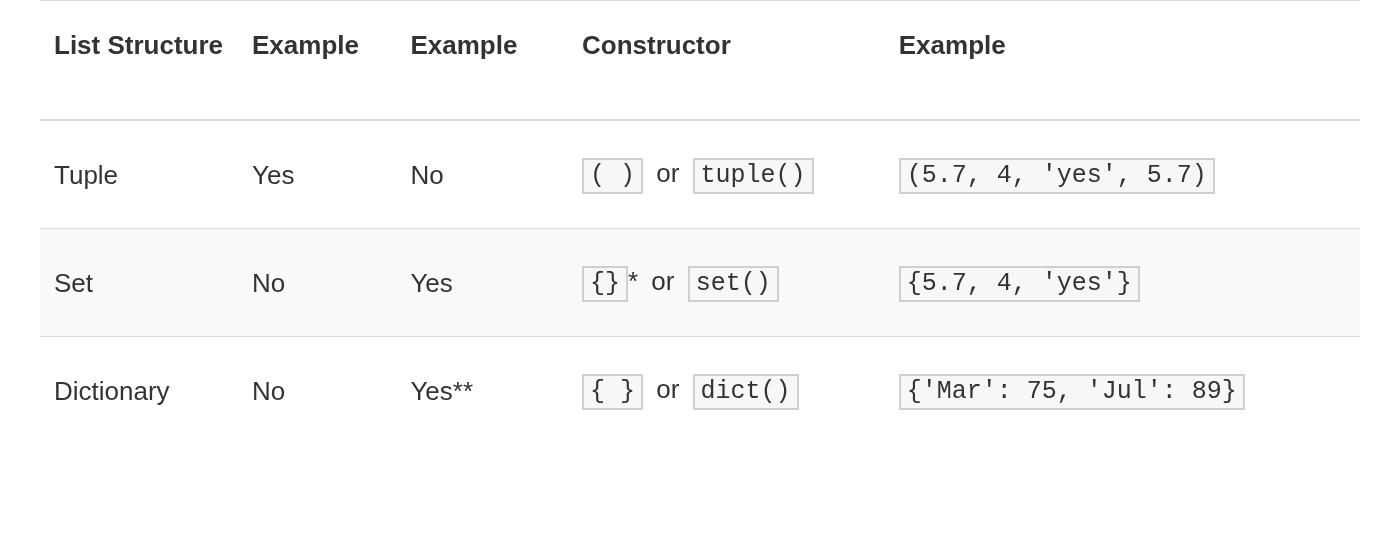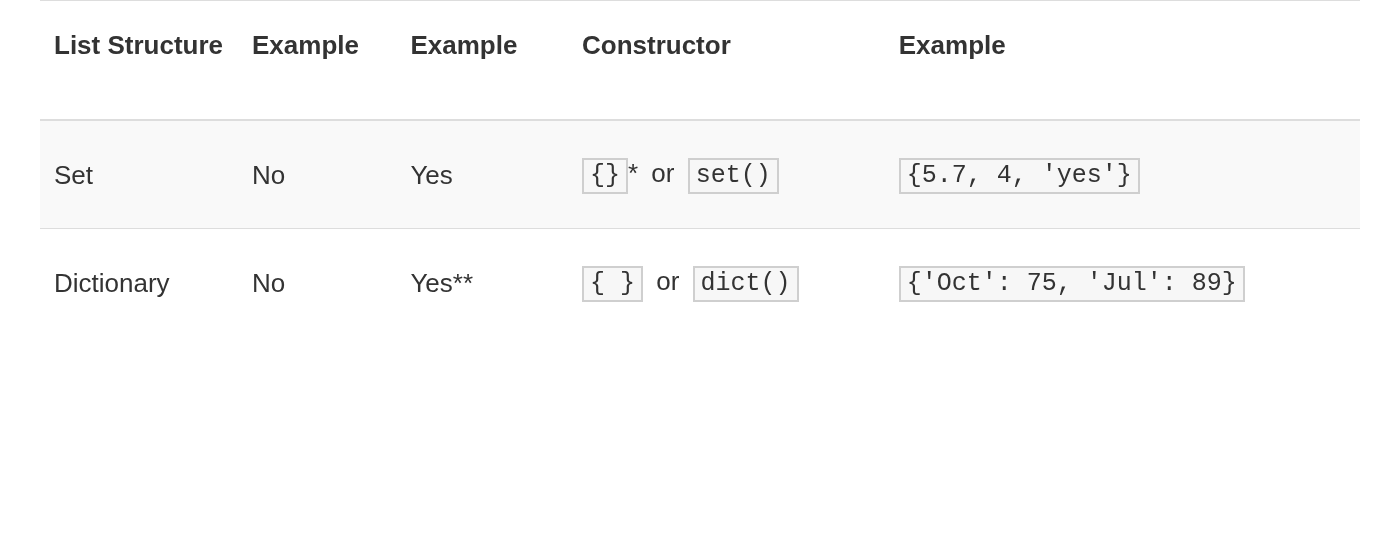--- a/index.html
+++ b/index.html
@@ -72,20 +72,33 @@
     <tr>
       <th>List Structure</th>
       <th>Example</th>
       <th>Example</th>
       <th>Constructor</th>
       <th>Example</th>
     </tr>
   </thead>
   <tbody>
 
+    <tr>
+      <td>Tuple</td>
+      <td>Yes</td>
+      <td>No</td>
+      <td class="ctor-cell">
+        <code>( )</code><span></span>
+        <span class="sep">or</span>
+        <code>tuple()</code>
+      </td>
+      <td>
+        <code>(5.7, 4, 'yes', 5.7)</code>
+      </td>
+    </tr>
 
     <tr class="stripe">
       <td>Set</td>
       <td>No</td>
       <td>Yes</td>
       <td class="ctor-cell">
         <code>{}</code><span>*</span>
         <span class="sep">or</span>
         <code>set()</code>
       </td>
@@ -97,17 +110,17 @@
     <tr>
       <td>Dictionary</td>
       <td>No</td>
       <td>Yes**</td>
       <td class="ctor-cell">
         <code>{ }</code><span></span>
         <span class="sep">or</span>
         <code>dict()</code>
       </td>
       <td>
-        <code>{'Oct': 75, 'Jul': 89}</code>
+        <code>{'Mar': 75, 'Jul': 89}</code>
       </td>
     </tr>
   </tbody>
 </table>
 
 </body></html>

